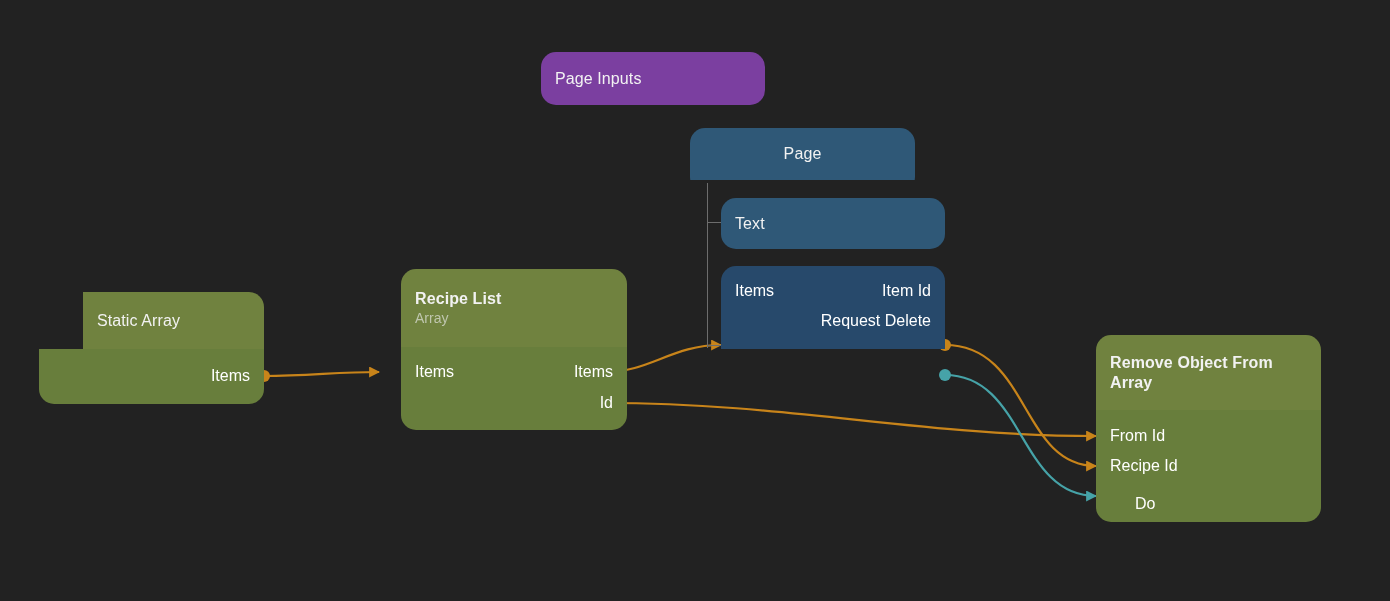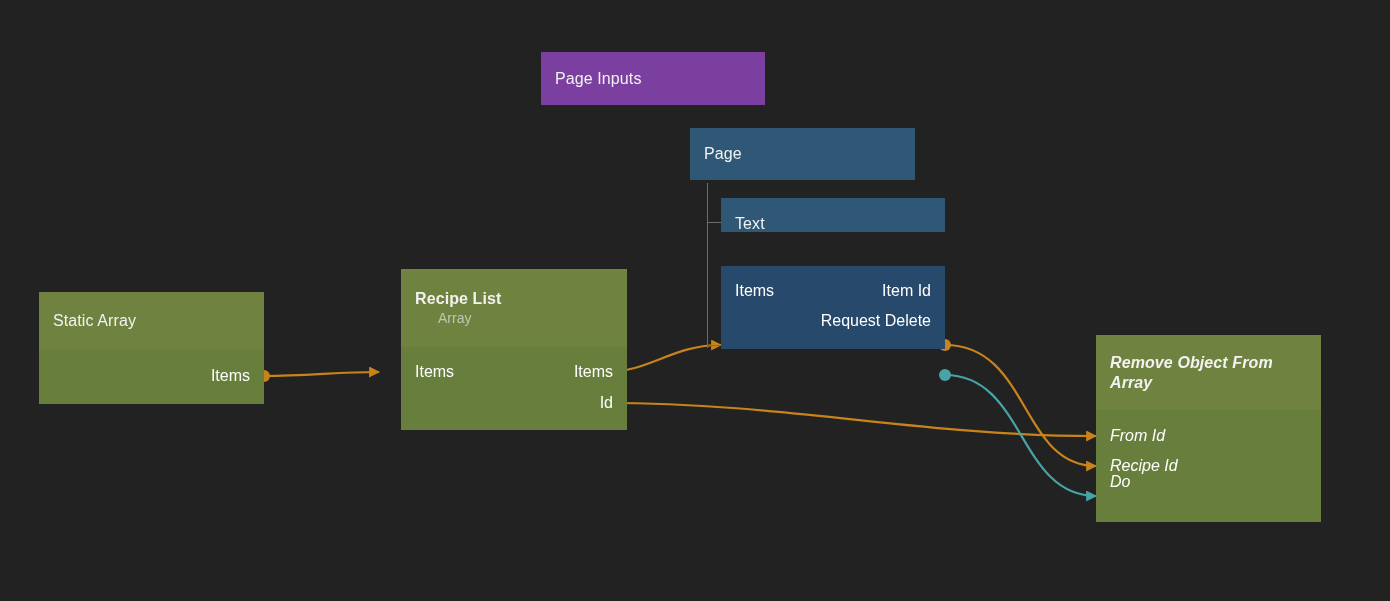--- a/index.html
+++ b/index.html
@@ -24,20 +24,21 @@
     top: 0;
     width: 1390px;
     height: 601px;
     pointer-events: none;
   }
   .node {
     position: absolute;
     box-sizing: border-box;
     overflow: hidden;
     color: #ffffff;
+    border-radius: 15px;
   }
   .node-header {
     box-sizing: border-box;
     padding: 0 14px;
     display: flex;
     flex-direction: column;
     justify-content: center;
     height: 100%;
   }
   .node.has-body .node-header {
@@ -49,21 +50,20 @@
     letter-spacing: 0.1px;
     color: #f2f2f2;
   }
   .node-title.bold {
     font-weight: bold;
   }
   .node-subtitle {
     font-size: 14px;
     line-height: 18px;
     color: #bfc6ae;
-    margin-left: 23px;
   }
   .node-body {
     position: relative;
     box-sizing: border-box;
   }
   .port-row {
     position: absolute;
     font-size: 16px;
     line-height: 16px;
     color: #ffffff;
@@ -120,64 +120,64 @@
       <circle cx="605" cy="372" r="6" fill="#c8841a"></circle>
       <circle cx="605" cy="403" r="6" fill="#c8841a"></circle>
     </svg>
 
   <div id="node-layer">
       <div class="node node-purple" style="left: 541px; top: 52px; width: 224px; height: 53px;">
         <div class="node-header" style="height: 53px;">
           <div class="node-title">Page Inputs</div>
         </div>
       </div>
-      <div class="node node-blue" style="left: 690px; top: 128px; width: 225px; height: 64px;">
+      <div class="node node-blue" style="left: 690px; top: 128px; width: 225px; height: 64px; text-align: center;">
         <div class="node-header" style="height: 52px;">
           <div class="node-title">Page</div>
         </div>
       </div>
-      <div class="node node-blue" style="left: 721px; top: 198px; width: 224px; height: 34px;">
+      <div class="node node-blue" style="left: 721px; top: 198px; width: 224px; height: 51px;">
         <div class="node-header" style="height: 51px;">
           <div class="node-title">Text</div>
         </div>
       </div>
       <div class="node node-blue has-body" style="left: 721px; top: 266px; width: 224px; height: 137px;">
         <div class="node-body" style="height: 83px;">
           <div class="port-row in" style="top: 17px;">Items</div>
           <div class="port-row out" style="top: 17px;">Item Id</div>
           <div class="port-row out" style="top: 47px;">Request Delete</div>
         </div>
       </div>
       <div class="node node-green has-body" style="left: 39px; top: 292px; width: 225px; height: 112px;">
-        <div class="node-header" style="height: 57px;">
+        <div class="node-header" style="height: 57px; margin-left: 44px;">
           <div class="node-title">Static Array</div>
         </div>
         <div class="node-body" style="height: 55px;">
           <div class="port-row out" style="top: 19px;">Items</div>
         </div>
       </div>
       <div class="node node-green has-body" style="left: 401px; top: 269px; width: 226px; height: 161px;">
         <div class="node-header" style="height: 78px;">
           <div class="node-title bold">Recipe List</div>
           <div class="node-subtitle">Array</div>
         </div>
         <div class="node-body" style="height: 83px;">
           <div class="port-row in" style="top: 17px;">Items</div>
           <div class="port-row out" style="top: 17px;">Items</div>
           <div class="port-row out" style="top: 48px;">Id</div>
         </div>
       </div>
-      <div class="node node-green has-body" style="left: 1096px; top: 335px; width: 225px; height: 187px; font-style: italic;">
+      <div class="node node-green has-body" style="left: 1096px; top: 335px; width: 225px; height: 187px;">
         <div class="node-header" style="height: 75px;">
           <div class="node-title bold">Remove Object From Array</div>
         </div>
         <div class="node-body" style="height: 112px;">
           <div class="port-row in" style="top: 18px;">From Id</div>
           <div class="port-row in" style="top: 48px;">Recipe Id</div>
-          <div class="port-row in" style="top: 64px;">Do</div>
+          <div class="port-row in" style="top: 86px; margin-left: 25px;">Do</div>
         </div>
       </div>
     </div>
 
 <div class="tree-line" style="left: 707px; top: 183px; width: 1px; height: 165px;"></div>
     <div class="tree-line" style="left: 707px; top: 222px; width: 14px; height: 1px;"></div>
     <div class="tree-line" style="left: 707px; top: 345px; width: 14px; height: 1px;"></div>
   </div>
 
 </body></html>

